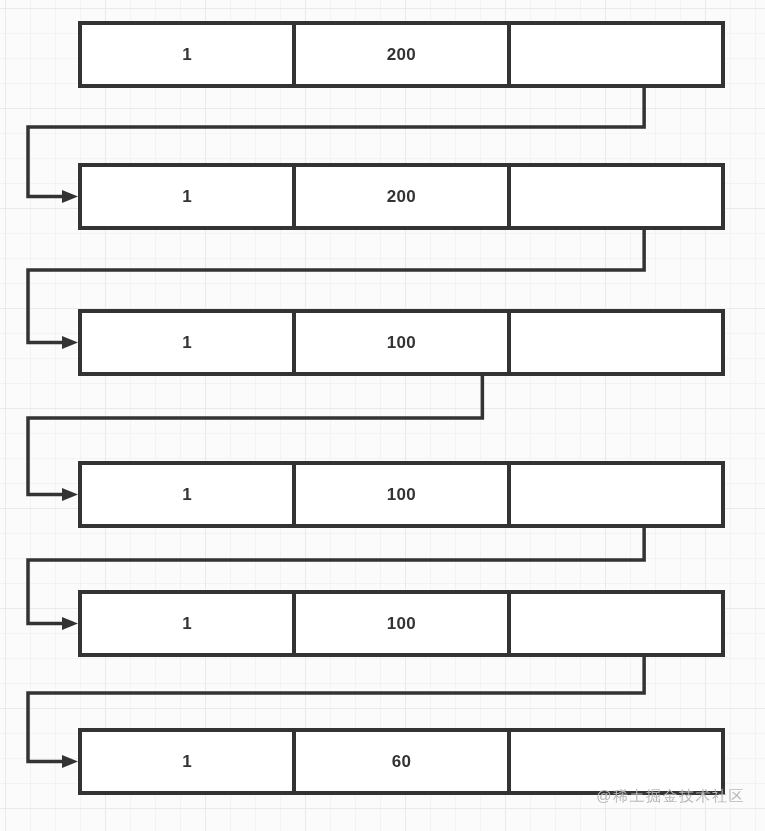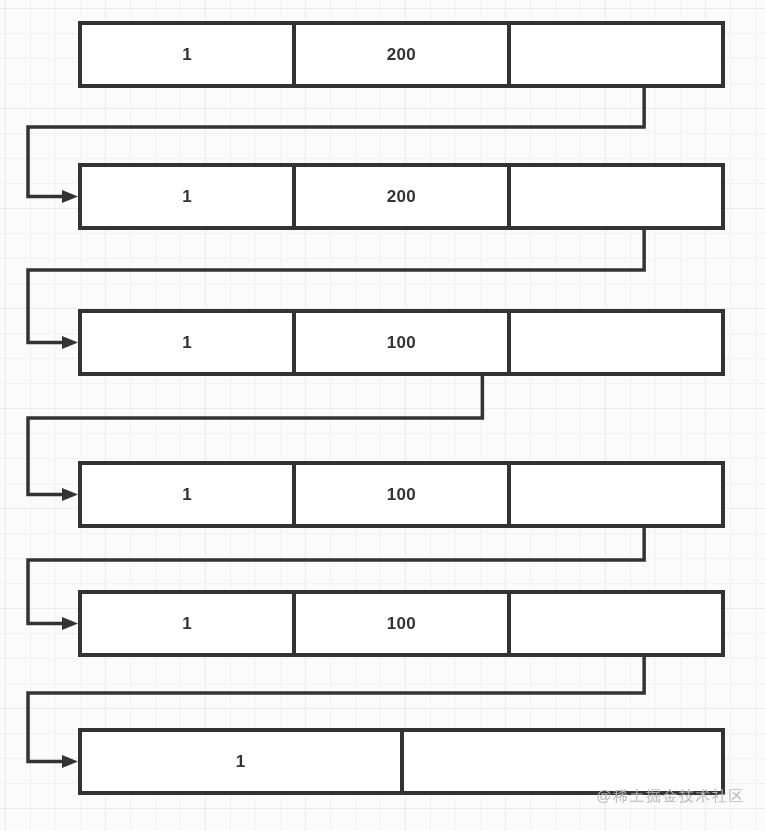--- a/index.html
+++ b/index.html
@@ -99,17 +99,18 @@
     <div class="cell">100</div>
     <div class="cell"></div>
   </div>
       <div class="node-row" style="left: 78px; top: 590px; width: 647px; height: 67px;">
     <div class="cell">1</div>
     <div class="cell">100</div>
     <div class="cell"></div>
   </div>
       <div class="node-row" style="left: 78px; top: 728px; width: 647px; height: 67px;">
     <div class="cell">1</div>
+    <div class="cell">60</div>
     <div class="cell"></div>
   </div>
     </div>
   <div class="watermark">@稀土掘金技术社区</div>
 </div>
 
 </body></html>

